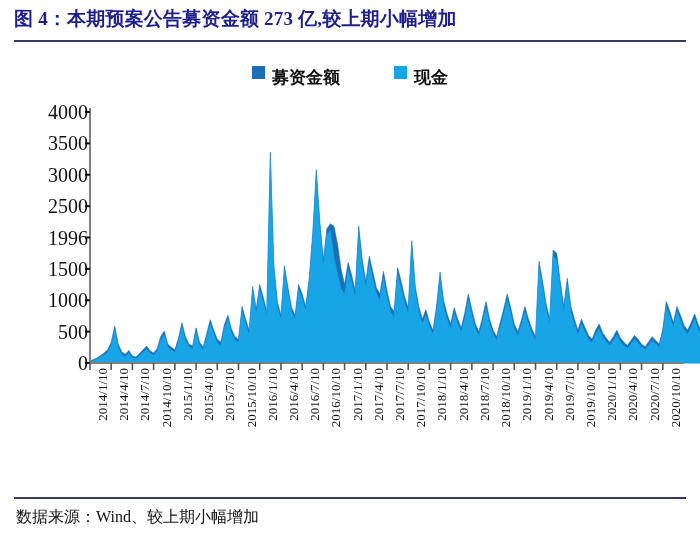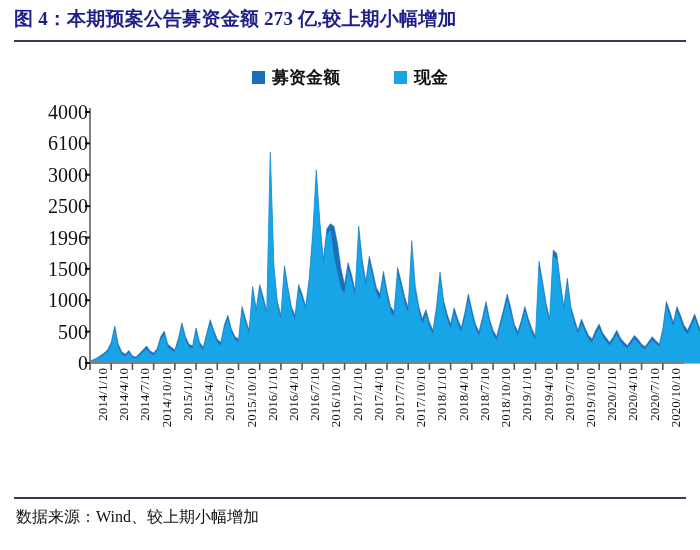--- a/index.html
+++ b/index.html
@@ -23,21 +23,21 @@
   .title-rule{
     position:absolute;left:14px;right:14px;top:40px;
     border-top:2px solid #333a5c;height:0;
   }
 
   
   .legend{
     position:absolute;left:0;right:0;top:64px;height:26px;
     display:flex;justify-content:center;align-items:center;gap:54px;
   }
-  .legend-item{display:flex;align-items:center;gap:7px;}
+  .legend-item{display:flex;align-items:flex-start;gap:7px;}
   .legend-swatch{width:13px;height:13px;display:block;}
   .legend-label{
     font-family:"Liberation Serif","DejaVu Serif",serif;
     font-size:17px;font-weight:bold;color:#111111;
   }
 
   
   .plot-wrap{position:absolute;left:0;top:96px;width:700px;height:290px;}
   .yaxis-labels{
     position:absolute;left:30px;top:0;width:58px;height:252px;
@@ -93,21 +93,21 @@
 
   <div class="plot-wrap">
     <div class="yaxis-labels" id="ylabels">
         <div class="ytick-label" style="top: 267px;">0</div>
         <div class="ytick-label" style="top: 235.625px;">500</div>
         <div class="ytick-label" style="top: 204.25px;">1000</div>
         <div class="ytick-label" style="top: 172.875px;">1500</div>
         <div class="ytick-label" style="top: 141.5px;">1996</div>
         <div class="ytick-label" style="top: 110.125px; margin-left: 20px;">2500</div>
         <div class="ytick-label" style="top: 78.75px;">3000</div>
-        <div class="ytick-label" style="top: 47.375px;">6100</div>
+        <div class="ytick-label" style="top: 47.375px;">3500</div>
         <div class="ytick-label" style="top: 16px;">4000</div>
       </div>
     <svg class="chart-svg" id="chart" width="700" height="290">
         <path d="M 90 267 L 90.00 265.12 L 93.54 263.55 L 97.07 261.98 L 100.61 259.47 L 104.14 256.96 L 107.68 253.82 L 111.21 246.29 L 114.75 229.98 L 118.29 248.18 L 121.82 256.02 L 125.36 258.21 L 128.89 254.45 L 132.43 260.10 L 135.96 261.04 L 139.50 257.59 L 143.04 253.82 L 146.57 250.06 L 150.11 255.08 L 153.64 256.96 L 157.18 252.57 L 160.71 240.65 L 164.25 235.00 L 167.79 248.18 L 171.32 251.31 L 174.86 253.82 L 178.39 242.53 L 181.93 226.84 L 185.46 240.65 L 189.00 248.18 L 192.54 250.06 L 196.07 231.86 L 199.61 246.29 L 203.14 251.31 L 206.68 237.51 L 210.21 223.70 L 213.75 234.37 L 217.29 243.16 L 220.82 246.29 L 224.36 228.72 L 227.89 219.31 L 231.43 233.12 L 234.96 240.65 L 238.50 243.16 L 242.04 210.53 L 245.57 223.07 L 249.11 234.37 L 252.64 190.44 L 256.18 213.03 L 259.71 188.56 L 263.25 201.11 L 266.79 215.55 L 270.32 56.16 L 273.86 169.11 L 277.39 205.50 L 280.93 219.31 L 284.46 169.74 L 288.00 191.70 L 291.54 211.15 L 295.07 219.31 L 298.61 188.56 L 302.14 197.97 L 305.68 210.53 L 309.21 182.29 L 312.75 136.48 L 316.29 73.73 L 319.82 125.19 L 323.36 163.46 L 326.89 132.72 L 330.43 127.69 L 333.96 130.21 L 337.50 147.78 L 341.04 172.88 L 344.57 188.56 L 348.11 166.60 L 351.64 179.15 L 355.18 194.84 L 358.71 130.21 L 362.25 163.46 L 365.79 185.43 L 369.32 160.32 L 372.86 176.01 L 376.39 191.70 L 379.93 197.97 L 383.46 175.38 L 387.00 194.84 L 390.54 210.53 L 394.07 215.55 L 397.61 171.62 L 401.14 185.43 L 404.68 201.11 L 408.21 211.78 L 411.75 144.64 L 415.29 190.44 L 418.82 210.53 L 422.36 223.07 L 425.89 213.66 L 429.43 226.21 L 432.96 234.37 L 436.50 210.53 L 440.04 176.01 L 443.57 204.25 L 447.11 218.06 L 450.64 228.09 L 454.18 211.78 L 457.71 223.07 L 461.25 231.86 L 464.79 216.80 L 468.32 197.97 L 471.86 213.66 L 475.39 228.09 L 478.93 235.63 L 482.46 221.82 L 486.00 205.50 L 489.54 223.07 L 493.07 234.37 L 496.61 240.65 L 500.14 226.84 L 503.68 213.03 L 507.21 197.97 L 510.75 211.78 L 514.29 228.09 L 517.82 235.63 L 521.36 224.33 L 524.89 210.53 L 528.43 223.07 L 531.96 233.12 L 535.50 240.65 L 539.04 165.34 L 542.57 185.43 L 546.11 207.39 L 549.64 223.07 L 553.18 154.05 L 556.71 157.19 L 560.25 185.43 L 563.79 210.53 L 567.32 182.29 L 570.86 210.53 L 574.39 223.07 L 577.93 234.37 L 581.46 223.07 L 585.00 231.86 L 588.54 239.39 L 592.07 243.16 L 595.61 234.37 L 599.14 228.09 L 602.68 236.88 L 606.21 241.90 L 609.75 246.29 L 613.29 240.65 L 616.82 234.37 L 620.36 241.90 L 623.89 246.29 L 627.43 249.43 L 630.96 244.41 L 634.50 239.39 L 638.04 243.16 L 641.57 248.18 L 645.11 250.69 L 648.64 245.66 L 652.18 240.65 L 655.71 244.41 L 659.25 248.18 L 662.79 233.12 L 666.32 205.50 L 669.86 215.55 L 673.39 226.84 L 676.93 210.53 L 680.46 219.31 L 684.00 229.35 L 687.54 234.37 L 691.07 226.84 L 694.61 218.06 L 698.14 228.09 L 701.68 236.88 L 705.21 231.86 L 705.21 267 Z" fill="#1b6fb8" stroke="#1b6fb8" stroke-width="0.6"></path>
         <path d="M 90 267 L 90.00 265.75 L 93.54 264.49 L 97.07 263.11 L 100.61 261.04 L 104.14 258.84 L 107.68 256.33 L 111.21 249.43 L 114.75 234.37 L 118.29 251.94 L 121.82 258.84 L 125.36 260.41 L 128.89 256.96 L 132.43 261.98 L 135.96 262.61 L 139.50 259.78 L 143.04 256.33 L 146.57 253.19 L 150.11 257.59 L 153.64 259.16 L 157.18 255.08 L 160.71 244.41 L 164.25 238.76 L 167.79 251.31 L 171.32 254.14 L 174.86 256.33 L 178.39 246.29 L 181.93 231.23 L 185.46 244.41 L 189.00 251.31 L 192.54 252.88 L 196.07 236.25 L 199.61 249.43 L 203.14 254.14 L 206.68 241.27 L 210.21 228.09 L 213.75 238.13 L 217.29 246.92 L 220.82 249.74 L 224.36 232.80 L 227.89 223.70 L 231.43 236.88 L 234.96 244.10 L 238.50 246.61 L 242.04 215.55 L 245.57 227.47 L 249.11 238.45 L 252.64 196.09 L 256.18 218.06 L 259.71 193.58 L 263.25 206.13 L 266.79 219.94 L 270.32 63.69 L 273.86 174.76 L 277.39 210.53 L 280.93 223.70 L 284.46 175.38 L 288.00 196.72 L 291.54 215.55 L 295.07 223.70 L 298.61 193.58 L 302.14 203.00 L 305.68 214.92 L 309.21 187.31 L 312.75 142.75 L 316.29 81.26 L 319.82 132.09 L 323.36 169.74 L 326.89 138.99 L 330.43 134.60 L 333.96 161.58 L 337.50 177.89 L 341.04 192.95 L 344.57 198.60 L 348.11 174.13 L 351.64 186.05 L 355.18 201.11 L 358.71 137.74 L 362.25 170.37 L 365.79 191.70 L 369.32 167.23 L 372.86 182.92 L 376.39 197.97 L 379.93 204.25 L 383.46 182.29 L 387.00 201.11 L 390.54 216.17 L 394.07 221.19 L 397.61 178.52 L 401.14 192.33 L 404.68 207.39 L 408.21 217.43 L 411.75 151.54 L 415.29 196.72 L 418.82 216.17 L 422.36 228.09 L 425.89 219.31 L 429.43 231.23 L 432.96 238.76 L 436.50 216.17 L 440.04 182.92 L 443.57 210.53 L 447.11 223.70 L 450.64 233.12 L 454.18 217.43 L 457.71 228.09 L 461.25 236.25 L 464.79 222.45 L 468.32 204.25 L 471.86 219.31 L 475.39 233.12 L 478.93 240.02 L 482.46 226.84 L 486.00 211.78 L 489.54 228.09 L 493.07 238.76 L 496.61 244.41 L 500.14 231.86 L 503.68 218.68 L 507.21 204.25 L 510.75 217.43 L 514.29 233.12 L 517.82 240.02 L 521.36 229.35 L 524.89 216.17 L 528.43 228.09 L 531.96 237.51 L 535.50 244.41 L 539.04 171.62 L 542.57 191.70 L 546.11 213.03 L 549.64 228.09 L 553.18 160.32 L 556.71 164.09 L 560.25 191.70 L 563.79 216.17 L 567.32 188.56 L 570.86 216.17 L 574.39 228.09 L 577.93 238.76 L 581.46 228.09 L 585.00 236.25 L 588.54 243.16 L 592.07 246.92 L 595.61 238.76 L 599.14 232.80 L 602.68 240.96 L 606.21 245.66 L 609.75 249.74 L 613.29 244.41 L 616.82 238.76 L 620.36 245.66 L 623.89 249.74 L 627.43 252.57 L 630.96 247.86 L 634.50 243.16 L 638.04 246.92 L 641.57 251.31 L 645.11 253.51 L 648.64 249.12 L 652.18 244.41 L 655.71 247.86 L 659.25 251.31 L 662.79 237.51 L 666.32 211.15 L 669.86 220.56 L 673.39 231.55 L 676.93 215.55 L 680.46 224.33 L 684.00 233.74 L 687.54 238.45 L 691.07 231.55 L 694.61 223.07 L 698.14 232.80 L 701.68 240.96 L 705.21 236.25 L 705.21 267 Z" fill="#18a5e8" stroke="#18a5e8" stroke-width="0.6"></path>
         <line x1="90" y1="12" x2="90" y2="267" stroke="#808080" stroke-width="2"></line>
         <line x1="90" y1="267" x2="684" y2="267" stroke="#808080" stroke-width="2"></line>
         <line x1="85" y1="267" x2="90" y2="267" stroke="#111" stroke-width="2"></line>
         <line x1="85" y1="235.625" x2="90" y2="235.625" stroke="#111" stroke-width="2"></line>
         <line x1="85" y1="204.25" x2="90" y2="204.25" stroke="#111" stroke-width="2"></line>

